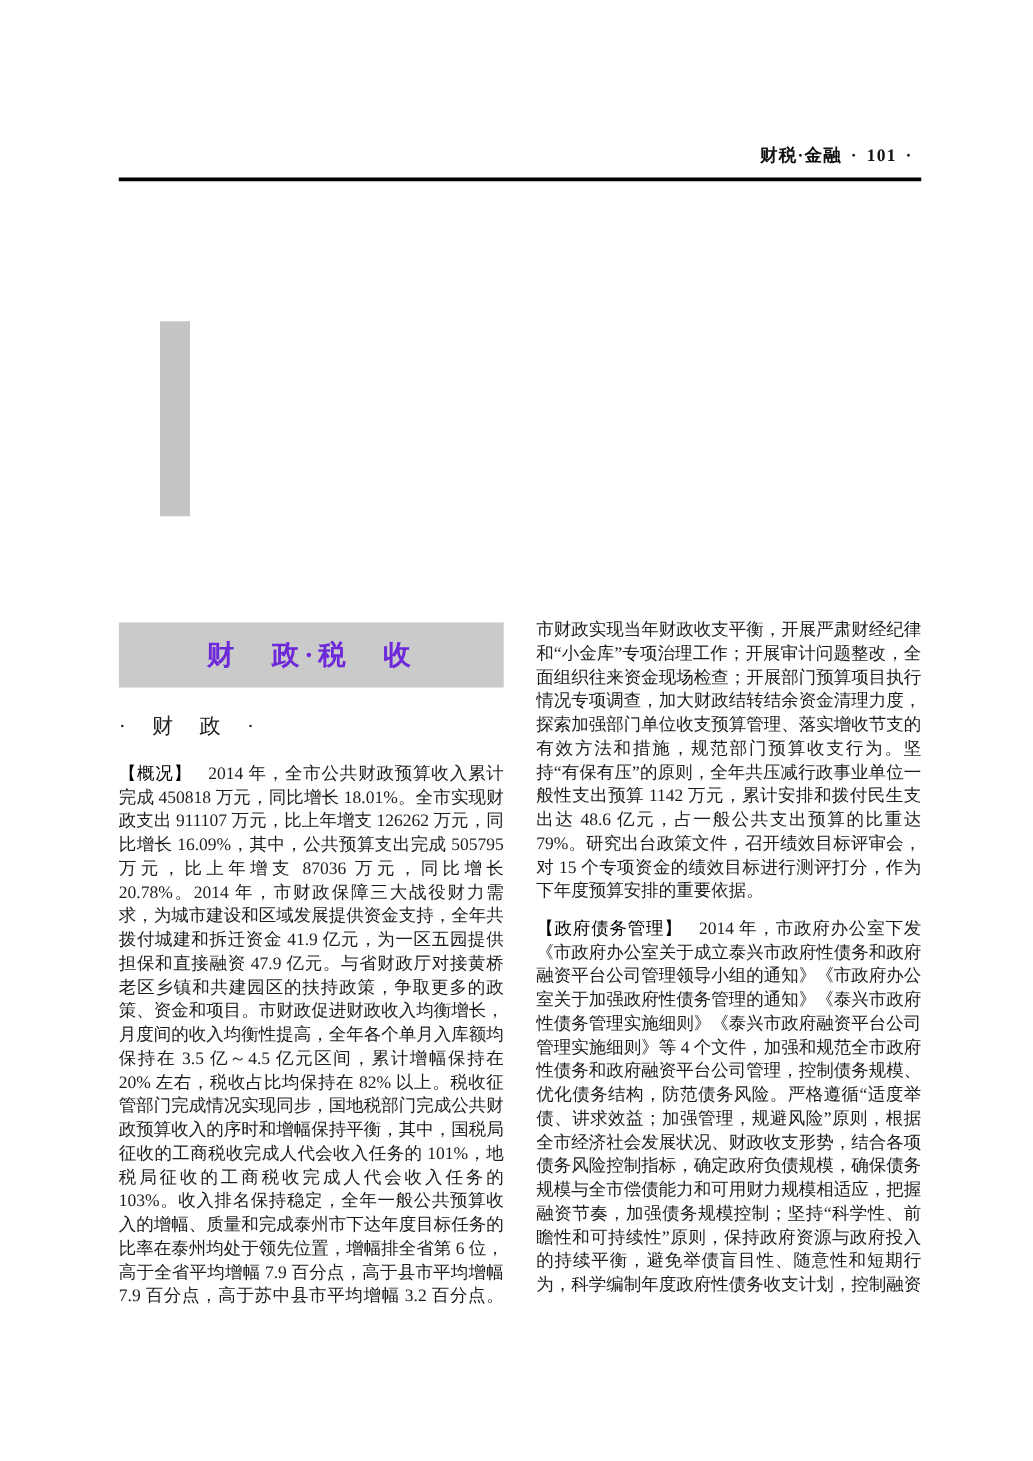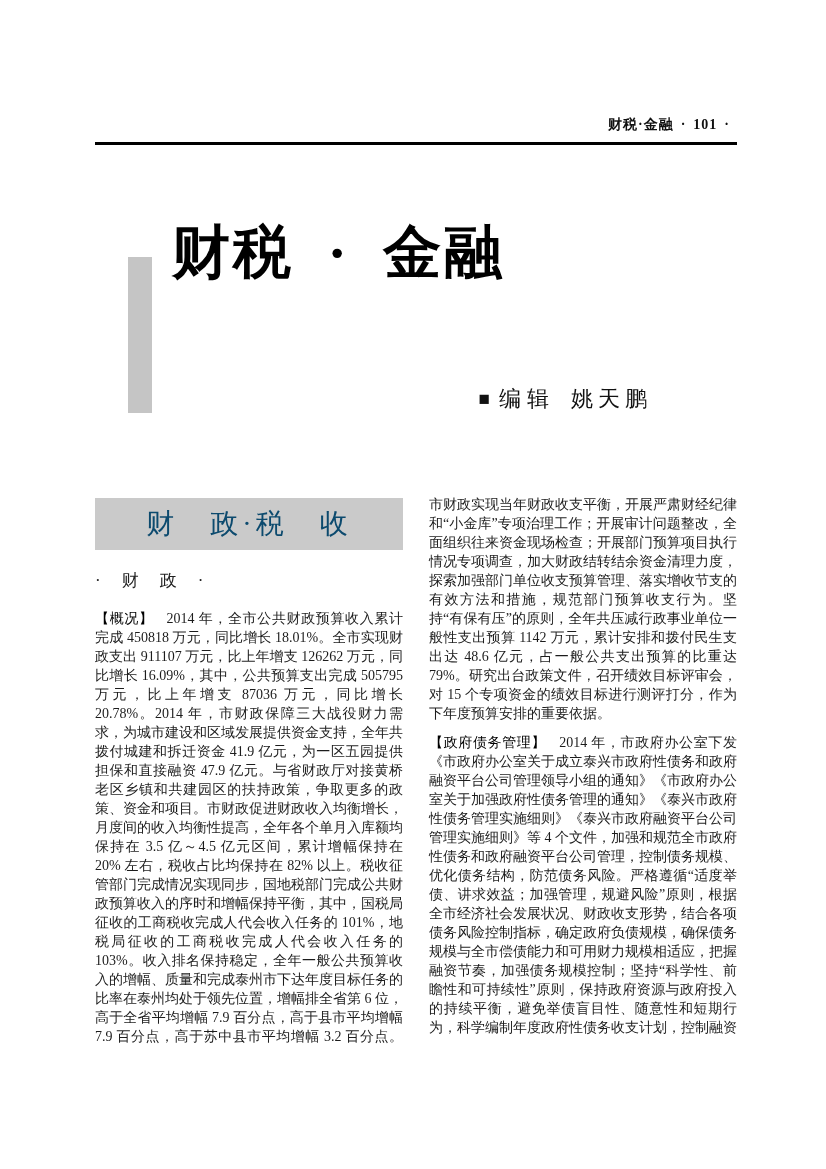--- a/index.html
+++ b/index.html
@@ -68,24 +68,24 @@
     column-gap: 26px;
     column-fill: auto;
     overflow: hidden;
   }
   .section-box {
     margin-top: 3px;
     height: 52px;
     line-height: 52px;
     background: #cacaca;
     text-align: center;
-    font-size: 28px;
-    font-weight: normal;
+    font-size: 22px;
+    font-weight: bold;
     letter-spacing: 4px;
-    color: #0c4a6e;
+    color: #6d28d9;
   }
   .subsection {
     margin-top: 19px;
     text-align: left;
     font-size: 17px;
     letter-spacing: 2px;
     color: #222;
   }
   .entry {
     margin-top: 17px;
@@ -109,25 +109,21 @@
 
 <div class="page">
 
   <div class="running-head">
     <span>财税·金融</span><span class="rh-dot">·</span><span>101</span><span class="rh-dot">·</span>
   </div>
 
   <div class="head-rule"></div>
 
   <div class="title-bar"></div>
-  <h1 class="chapter-title">财税 · 金融</h1>
 
-  <div class="editor-line">
-    <span class="editor-marker">■</span><span class="editor-label">编辑</span><span class="editor-name">姚天鹏</span>
-  </div>
 
   <div class="columns">
     <div class="section-box">财　政·税　收</div>
     <div class="subsection">·　财　政　·</div>
     <p class="entry"><span class="entry-head">【概况】</span><span>2014 年，全市公共财政预算收入累计完成 450818 万元，同比增长 18.01%。全市实现财政支出 911107 万元，比上年增支 126262 万元，同比增长 16.09%，其中，公共预算支出完成 505795 万元，比上年增支 87036 万元，同比增长 20.78%。2014 年，市财政保障三大战役财力需求，为城市建设和区域发展提供资金支持，全年共拨付城建和拆迁资金 41.9 亿元，为一区五园提供担保和直接融资 47.9 亿元。与省财政厅对接黄桥老区乡镇和共建园区的扶持政策，争取更多的政策、资金和项目。市财政促进财政收入均衡增长，月度间的收入均衡性提高，全年各个单月入库额均保持在 3.5 亿～4.5 亿元区间，累计增幅保持在 20% 左右，税收占比均保持在 82% 以上。税收征管部门完成情况实现同步，国地税部门完成公共财政预算收入的序时和增幅保持平衡，其中，国税局征收的工商税收完成人代会收入任务的 101%，地税局征收的工商税收完成人代会收入任务的 103%。收入排名保持稳定，全年一般公共预算收入的增幅、质量和完成泰州市下达年度目标任务的比率在泰州均处于领先位置，增幅排全省第 6 位，高于全省平均增幅 7.9 百分点，高于县市平均增幅 7.9 百分点，高于苏中县市平均增幅 3.2 百分点。市财政实现当年财政收支平衡，开展严肃财经纪律和“小金库”专项治理工作；开展审计问题整改，全面组织往来资金现场检查；开展部门预算项目执行情况专项调查，加大财政结转结余资金清理力度，探索加强部门单位收支预算管理、落实增收节支的有效方法和措施，规范部门预算收支行为。坚持“有保有压”的原则，全年共压减行政事业单位一般性支出预算 1142 万元，累计安排和拨付民生支出达 48.6 亿元，占一般公共支出预算的比重达 79%。研究出台政策文件，召开绩效目标评审会，对 15 个专项资金的绩效目标进行测评打分，作为下年度预算安排的重要依据。</span></p>
     <p class="entry entry-gap"><span class="entry-head">【政府债务管理】</span><span>2014 年，市政府办公室下发《市政府办公室关于成立泰兴市政府性债务和政府融资平台公司管理领导小组的通知》《市政府办公室关于加强政府性债务管理的通知》《泰兴市政府性债务管理实施细则》《泰兴市政府融资平台公司管理实施细则》等 4 个文件，加强和规范全市政府性债务和政府融资平台公司管理，控制债务规模、优化债务结构，防范债务风险。严格遵循“适度举债、讲求效益；加强管理，规避风险”原则，根据全市经济社会发展状况、财政收支形势，结合各项债务风险控制指标，确定政府负债规模，确保债务规模与全市偿债能力和可用财力规模相适应，把握融资节奏，加强债务规模控制；坚持“科学性、前瞻性和可持续性”原则，保持政府资源与政府投入的持续平衡，避免举债盲目性、随意性和短期行为，科学编制年度政府性债务收支计划，控制融资成本。实现融资功能从“保运转型负债”向“促发展型负债”转变，融资结构从“面向个人、银行负债”向“发行企业债券”转变，融资成本从“高成本负债”向“低成本负债”转变。</span></p>
   </div>
 
 </div>
 

